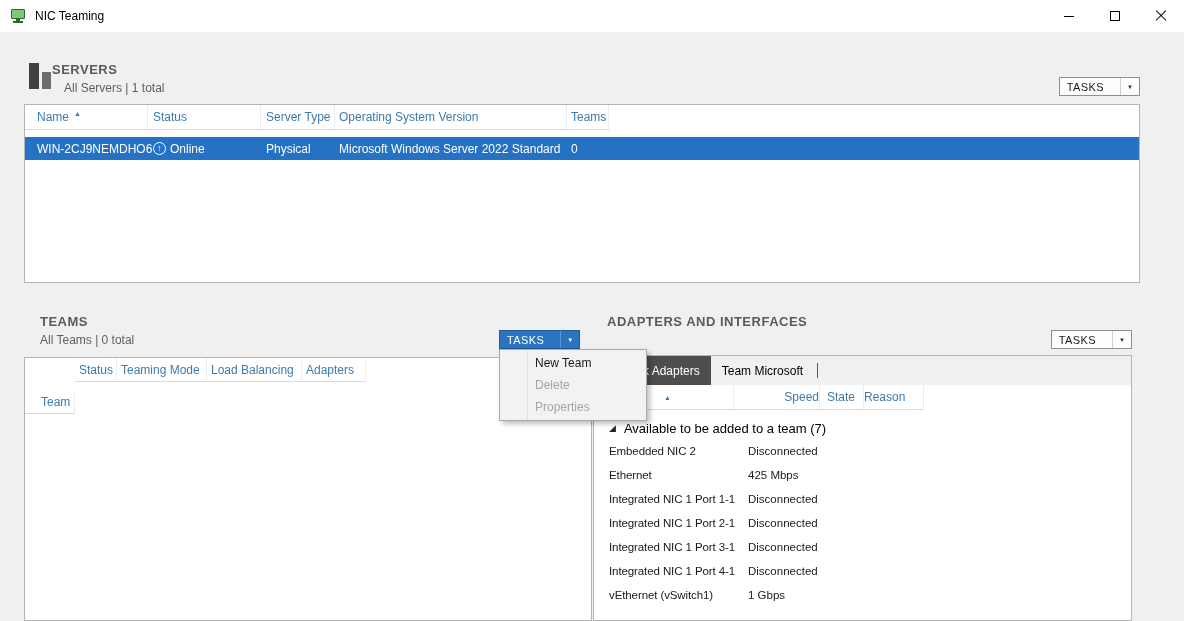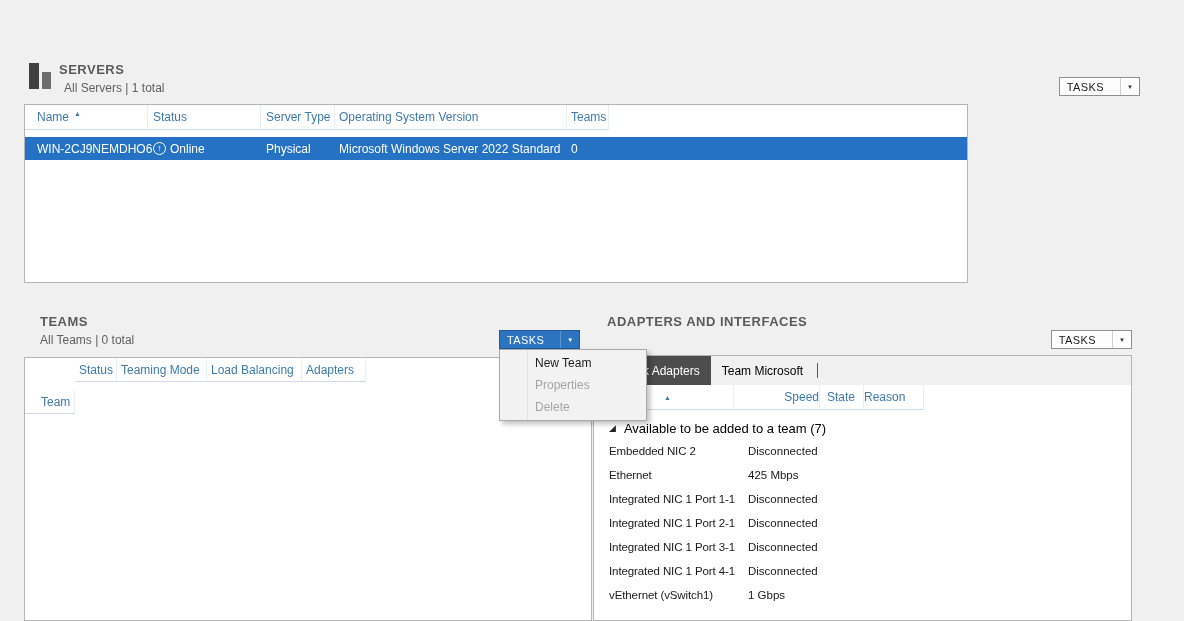--- a/index.html
+++ b/index.html
@@ -33,25 +33,25 @@
 
   .thead { display:flex; height:25px; }
   .hc { display:flex; align-items:center; height:100%; border-bottom:1px solid #c9ddee; border-right:1px solid #e7eef5; color:#3d7bad; font-size:12px; white-space:nowrap; flex-shrink:0; }
   .hfill { flex:1; }
   .sort { font-size:7px; margin-left:5px; position:relative; top:-4px; color:#3d7bad; }
 
   
   .servers-icon { position:absolute; left:28px; top:62px; width:26px; height:28px; }
   .servers-icon .b1 { position:absolute; left:1px;  bottom:1px; width:10px; height:26px; background:#404040; }
   .servers-icon .b2 { position:absolute; left:14px; bottom:1px; width:9px;  height:17px; background:#6d6d6d; }
-  .servers-title { position:absolute; left:59px; top:62px; }
+  .servers-title { position:absolute; left:52px; top:62px; }
   .servers-sub   { position:absolute; left:64px; top:81px; }
   .servers-tasks { right:44px; top:77px; }
 
-  .servers-table { position:absolute; left:24px; top:104px; width:944px; height:179px; background:#fff; border:1px solid #b5b5b5; }
+  .servers-table { position:absolute; left:24px; top:104px; width:1116px; height:179px; background:#fff; border:1px solid #b5b5b5; }
   .sv1 { width:123px; padding-left:12px; }
   .sv2 { width:113px; padding-left:5px; }
   .sv3 { width:74px;  padding-left:5px; }
   .sv4 { width:232px; padding-left:4px; }
   .sv5 { width:42px;  padding-left:4px; }
   .server-row { margin-top:7px; height:23px; background:#2571c4; color:#fff; display:flex; align-items:center; font-size:12px; white-space:nowrap; }
   .server-row .c { flex-shrink:0; }
   .c-status { display:flex; align-items:center; }
   .online-icon { width:13px; height:13px; border:1px solid #fff; border-radius:50%; display:flex; align-items:center; justify-content:center; font-size:9px; line-height:1; margin-right:4px; }
 
@@ -89,20 +89,39 @@
   .group-tri { font-size:9px; margin-right:8px; color:#222; font-family:"DejaVu Sans",sans-serif; }
   .ad-row { height:24px; display:flex; align-items:center; font-size:11.5px; color:#1a1a1a; white-space:nowrap; }
   .ar1 { width:150px; padding-left:15px; flex-shrink:0; letter-spacing:-.1px; }
   .ar2 { padding-left:4px; }
 </style>
 </head>
 <body>
 
 <div class="window">
 
+  <div class="titlebar">
+    <span class="app-icon">
+      <span class="screen"></span>
+        <span class="stand"></span>
+        <span class="base"></span>
+    </span>
+    <span class="app-title">NIC Teaming</span>
+    <div class="win-controls">
+      <div class="win-btn">
+          <span class="glyph-min"></span>
+        </div>
+      <div class="win-btn">
+          <span class="glyph-max"></span>
+        </div>
+      <div class="win-btn">
+          <span class="glyph-close"></span>
+        </div>
+    </div>
+  </div>
 
   <div class="servers-icon">
       <span class="b1"></span>
       <span class="b2"></span>
     </div>
   <div class="section-title servers-title">SERVERS</div>
   <div class="section-sub servers-sub">All Servers | 1 total</div>
   <button class="tasks-btn servers-tasks">
     <span class="lbl">TASKS</span>
     <span class="arr">▼</span>
@@ -227,17 +246,17 @@
     </div>
     <div class="ad-row">
       <div class="ar1">vEthernet (vSwitch1)</div>
       <div class="ar2">1 Gbps</div>
     </div>
   </div>
 
   <div class="ctx-menu">
     <span class="gutter-line"></span>
     <div class="menu-item">New Team</div>
+    <div class="menu-item disabled">Delete</div>
     <div class="menu-item disabled">Properties</div>
-    <div class="menu-item disabled">Delete</div>
   </div>
 
 </div>
 
 </body></html>

